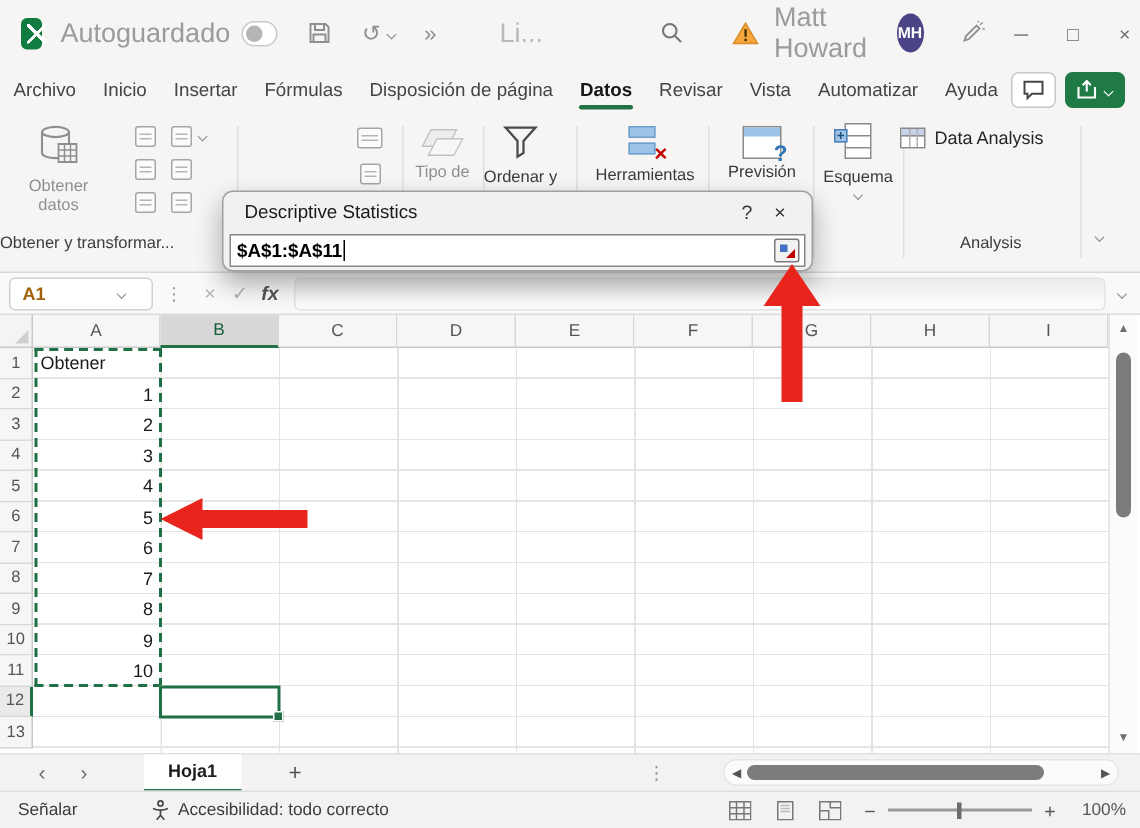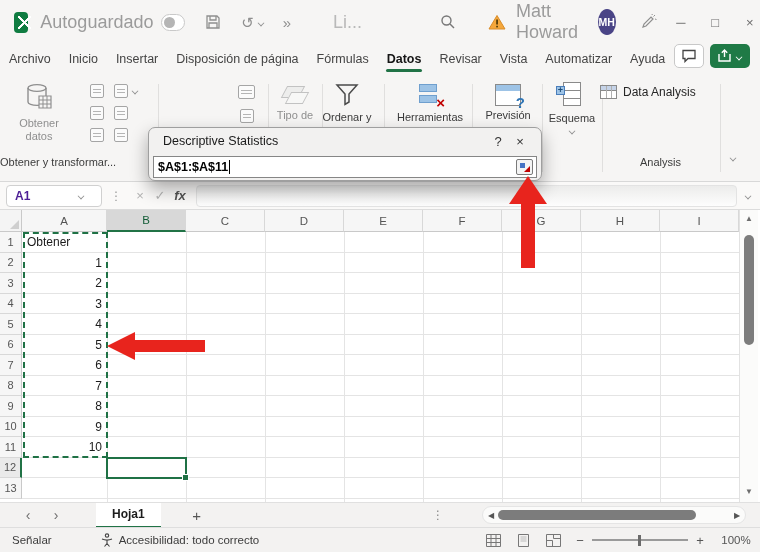--- a/index.html
+++ b/index.html
@@ -15,21 +15,21 @@
 .toggle { width:34px; height:17px; border:1px solid #c9c9c9; border-radius:9px; background:#fff; margin-left:8px; position:relative; }
 .toggle::before { content:""; position:absolute; left:2px; top:2px; width:11px; height:11px; border-radius:50%; background:#b5b5b5; }
 .tb-ic { color:#8f8f8f; font-size:15px; margin-left:20px; line-height:1; }
 svg.lic { display:block; }
 .chev { display:inline-block; width:7px; height:7px; position:relative; }
 .chev::before { content:""; position:absolute; left:0; top:1px; width:5px; height:5px; border-right:1.4px solid #8f8f8f; border-bottom:1.4px solid #8f8f8f; transform:rotate(45deg) scale(.8); }
 .avatar { width:26px; height:26px; border-radius:50%; background:#4a4486; color:#fff; font-size:10.5px; font-weight:bold; display:flex; align-items:center; justify-content:center; margin-left:12px; }
 .winbtn { width:30px; text-align:center; color:#6e6e6e; font-size:13px; margin-left:14px; }
 
 
-.menubar { position:absolute; top:44px; left:0; width:760px; height:32px; background:#f6f5f4; display:flex; align-items:flex-start; }
+.menubar { position:absolute; top:44px; left:0; width:760px; height:32px; background:#f6f5f4; display:flex; align-items:center; }
 .mtab { padding:8px 9px 9px; font-size:12.5px; color:#444; white-space:nowrap; }
 .mtab.active { color:#161616; font-weight:bold; position:relative; }
 .mtab.active::after { content:""; position:absolute; left:8px; right:8px; bottom:3px; height:3px; border-radius:2px; background:#217346; }
 .comment-btn { width:33px; height:24px; border:1px solid #c8c8c8; border-radius:5px; background:#fff; display:flex; align-items:center; justify-content:center; margin-left:auto; }
 .share-btn { width:44px; height:24px; border-radius:5px; background:#1f7a46; display:flex; align-items:center; justify-content:center; gap:4px; margin:0 10px 0 6px; }
 .share-btn .chev::before { border-color:#fff; }
 
 
 .ribbon { position:absolute; top:76px; left:0; width:760px; height:106px; background:#f6f5f4; border-bottom:1px solid #d8d8d8; }
 .rsep { position:absolute; top:8px; height:88px; width:1px; background:#e0dfde; }
@@ -65,21 +65,21 @@
 .dlg-title .sp { flex:1; }
 .dlg-x { width:22px; text-align:center; color:#333; font-size:13px; }
 .dlg-input { position:absolute; left:4px; right:4px; top:28px; height:22px; background:#fff; border:1px solid #868686; display:flex; align-items:center; padding:0 4px; font-size:12.5px; font-weight:600; color:#000; }
 .caret { width:1px; height:14px; background:#000; margin-left:1px; }
 .range-btn { position:absolute; right:3px; top:2px; width:17px; height:16px; border:1px solid #7a7a7a; background:#f3f3f3; border-radius:2px; }
 .range-btn::before { content:""; position:absolute; left:3px; top:3px; width:5px; height:5px; background:#4472c4; }
 .range-btn::after { content:""; position:absolute; right:2px; bottom:2px; width:0; height:0; border-left:6px solid transparent; border-bottom:6px solid #c00000; }
 
 
 .frow { position:absolute; top:182px; left:0; width:760px; height:28px; background:#faf9f8; border-bottom:1px solid #dcdcdc; display:flex; align-items:center; }
-.namebox { width:96px; height:22px; margin-left:6px; background:#fff; border:1px solid #d0d0d0; border-radius:4px; display:flex; align-items:center; padding:0 8px; font-size:12px; color:#4c1d95; font-weight:bold; }
+.namebox { width:96px; height:22px; margin-left:6px; background:#fff; border:1px solid #d0d0d0; border-radius:4px; display:flex; align-items:center; padding:0 8px; font-size:12px; color:#a16207; font-weight:bold; }
 .namebox .sp { flex:1; }
 .fdots { color:#9a9a9a; margin:0 8px; font-size:12px; }
 .fbtn { width:20px; text-align:center; font-size:13px; color:#b3b3b3; }
 .fx { color:#555; font-style:italic; font-weight:bold; font-size:13px; }
 .finput { flex:1; height:22px; margin:0 8px 0 6px; border-radius:4px; background:linear-gradient(#ececeb,#fdfdfd); border:1px solid #e3e3e3; }
 .frow .chev { margin-right:8px; }
 
 
 .grid { position:absolute; top:210px; left:0; width:758px; height:292px; background:#fff; overflow:hidden; }
 .corner { position:absolute; left:0; top:0; width:22px; height:22px; background:#f4f4f4; border-right:1px solid #c9c9c9; border-bottom:1px solid #c9c9c9; }
@@ -171,22 +171,22 @@
   </span>
   <span class="winbtn">─</span>
   <span class="winbtn">□</span>
   <span class="winbtn">×</span>
 </div>
 
 <div class="menubar">
   <span class="mtab">Archivo</span>
   <span class="mtab">Inicio</span>
   <span class="mtab">Insertar</span>
+  <span class="mtab">Fórmulas</span>
   <span class="mtab">Disposición de página</span>
-  <span class="mtab">Fórmulas</span>
   <span class="mtab active">Datos</span>
   <span class="mtab">Revisar</span>
   <span class="mtab">Vista</span>
   <span class="mtab">Automatizar</span>
   <span class="mtab">Ayuda</span>
   <div class="comment-btn">
     <svg width="16" height="14" viewBox="0 0 16 14">
         <path d="M2 1.5h12v8H7l-3 3v-3H2z" fill="none" stroke="#444" stroke-width="1.3"></path>
       </svg>
   </div>

